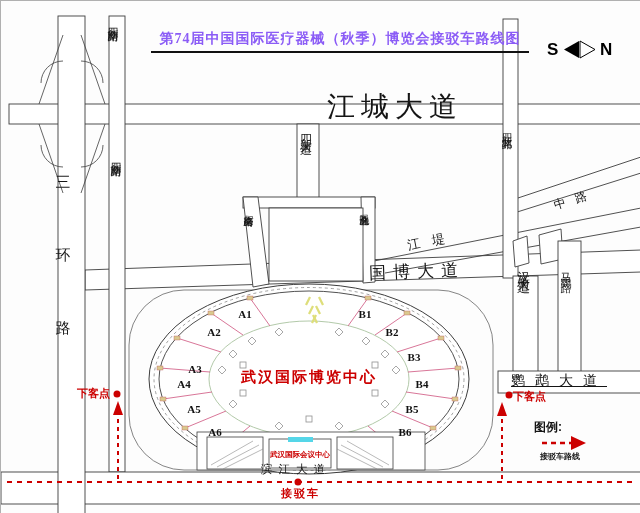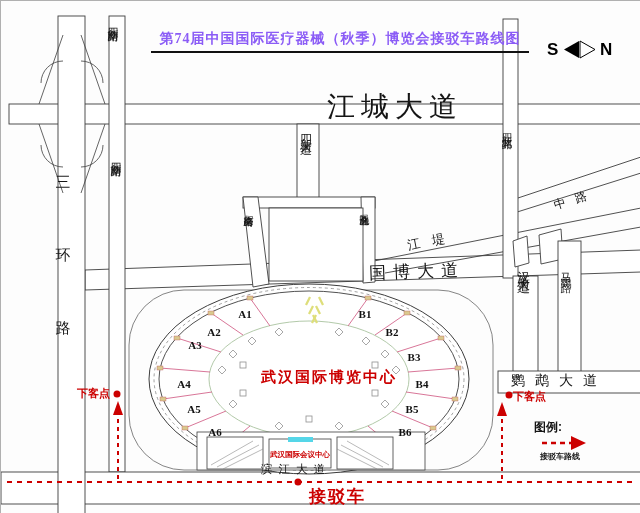--- a/index.html
+++ b/index.html
@@ -193,36 +193,36 @@
   <div class="lbl v" style="left:54px;top:163px;font-size:15px;letter-spacing:72px;">三环路</div>
   <div class="lbl v" style="left:299px;top:124px;font-size:12px;letter-spacing:3px;">四新大道</div>
   <div class="lbl v" style="left:500px;top:124px;font-size:10.5px;letter-spacing:2px;">四新北路</div>
   <div class="lbl" style="left:552px;top:192px;font-size:12px;letter-spacing:10px;transform:rotate(-17deg);">中路</div>
   <div class="lbl" style="left:406px;top:233px;font-size:13px;letter-spacing:12px;transform:rotate(-11deg);">江堤</div>
   <div class="lbl" style="left:368px;top:262px;font-size:17px;letter-spacing:7px;transform:rotate(-2deg);">国博大道</div>
   <div class="lbl v" style="left:243px;top:207px;font-size:10px;transform:rotate(4deg);">会展南路</div>
   <div class="lbl v" style="left:357px;top:206px;font-size:10px;transform:rotate(-3deg);">会展北路</div>
   <div class="lbl v" style="left:516px;top:260px;font-size:13px;letter-spacing:3px;">汉新大道</div>
   <div class="lbl v" style="left:559px;top:263px;font-size:11px;letter-spacing:5px;">马鹦路</div>
-  <div class="lbl" style="left:510px;top:373px;font-size:14px;letter-spacing:10px;">鹦鹉大道</div>
+  <div class="lbl" style="left:510px;top:373px;font-size:14px;letter-spacing:10px;text-decoration:underline;">鹦鹉大道</div>
   <div class="lbl" style="left:260px;top:463px;font-size:11.5px;letter-spacing:6px;">滨江大道</div>
 
   <div class="lbl red" style="left:76px;top:387px;font-size:11px;">下客点</div>
   <div class="lbl red" style="left:512px;top:390px;font-size:11px;">下客点</div>
-  <div class="lbl red" style="left:280px;top:487px;font-size:17px;letter-spacing:2px;margin-left:28px;">接驳车</div>
-
-  <div class="lbl red" style="left:308px;top:369px;transform:translateX(-50%);font-size:15px;letter-spacing:2px;font-family:'Liberation Serif',serif;margin-left:20px;">武汉国际博览中心</div>
+  <div class="lbl red" style="left:280px;top:487px;font-size:11px;letter-spacing:2px;">接驳车</div>
+
+  <div class="lbl red" style="left:308px;top:369px;transform:translateX(-50%);font-size:15px;letter-spacing:2px;font-family:'Liberation Serif',serif;">武汉国际博览中心</div>
   <div class="lbl red" style="left:299px;top:450px;transform:translateX(-50%);font-size:7.5px;">武汉国际会议中心</div>
 
   <div class="lbl" style="left:533px;top:418px;font:bold 12px 'Liberation Sans',sans-serif;">图例:</div>
   <div class="lbl" style="left:539px;top:450px;font:bold 8px 'Liberation Sans',sans-serif;">接驳车路线</div>
 
   <div class="hall" style="left:244px;top:313px;">A1</div>
   <div class="hall" style="left:213px;top:331px;">A2</div>
-  <div class="hall" style="left:194px;top:344px;text-align:right;">A3</div>
+  <div class="hall" style="left:194px;top:368px;text-align:right;">A3</div>
   <div class="hall" style="left:183px;top:383px;">A4</div>
   <div class="hall" style="left:193px;top:408px;">A5</div>
   <div class="hall" style="left:214px;top:431px;">A6</div>
   <div class="hall" style="left:364px;top:313px;">B1</div>
   <div class="hall" style="left:391px;top:331px;">B2</div>
   <div class="hall" style="left:413px;top:356px;">B3</div>
   <div class="hall" style="left:421px;top:383px;">B4</div>
   <div class="hall" style="left:411px;top:408px;">B5</div>
   <div class="hall" style="left:392px;top:431px;margin-left:12px;">B6</div>
 

